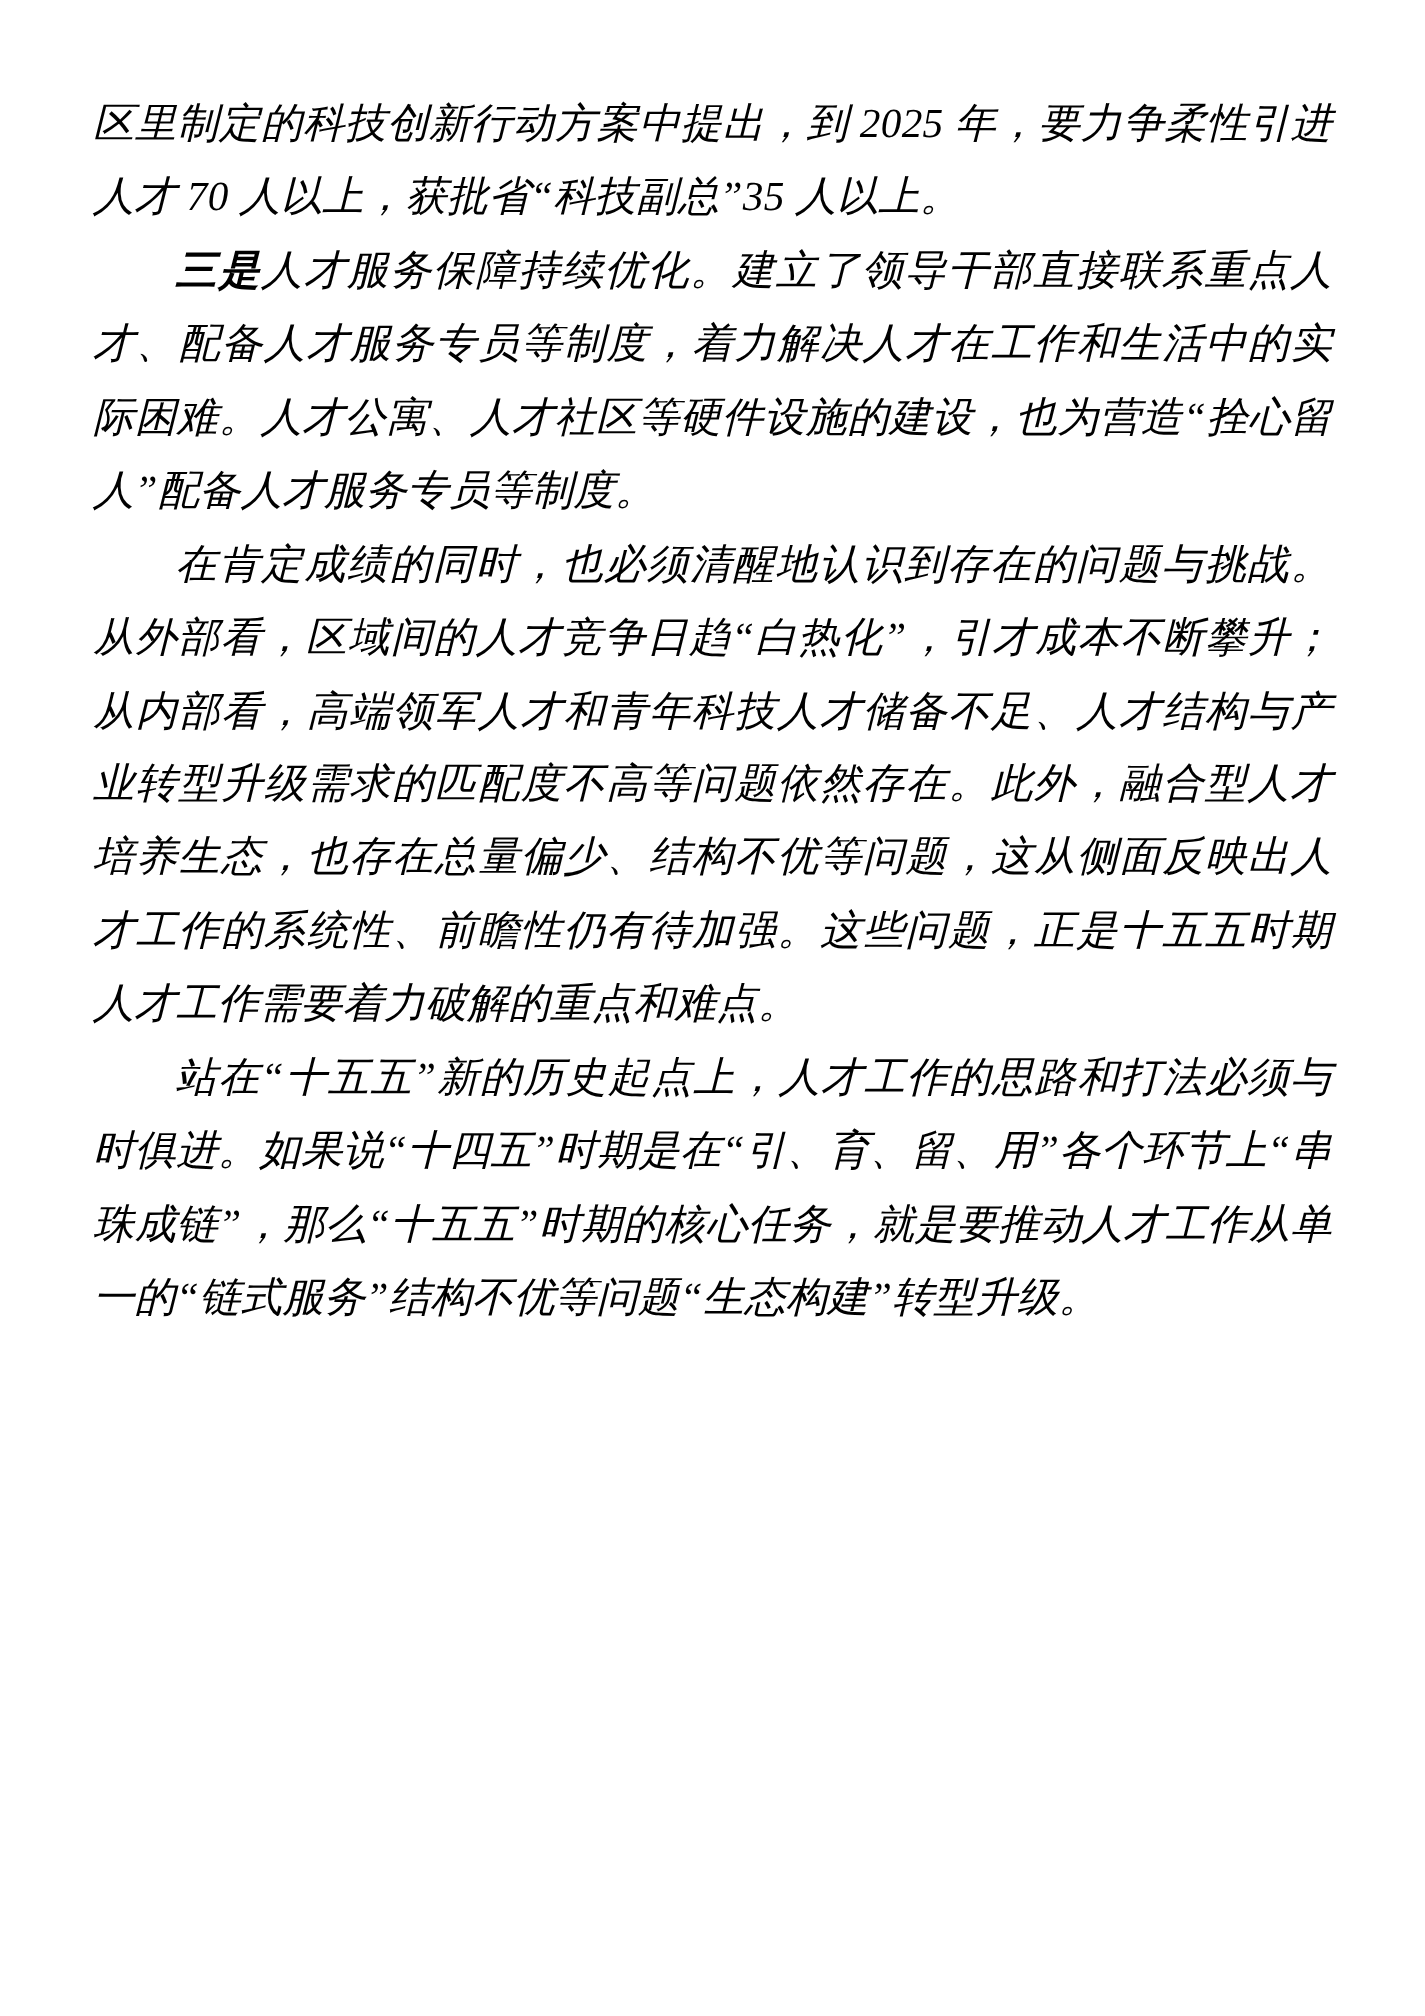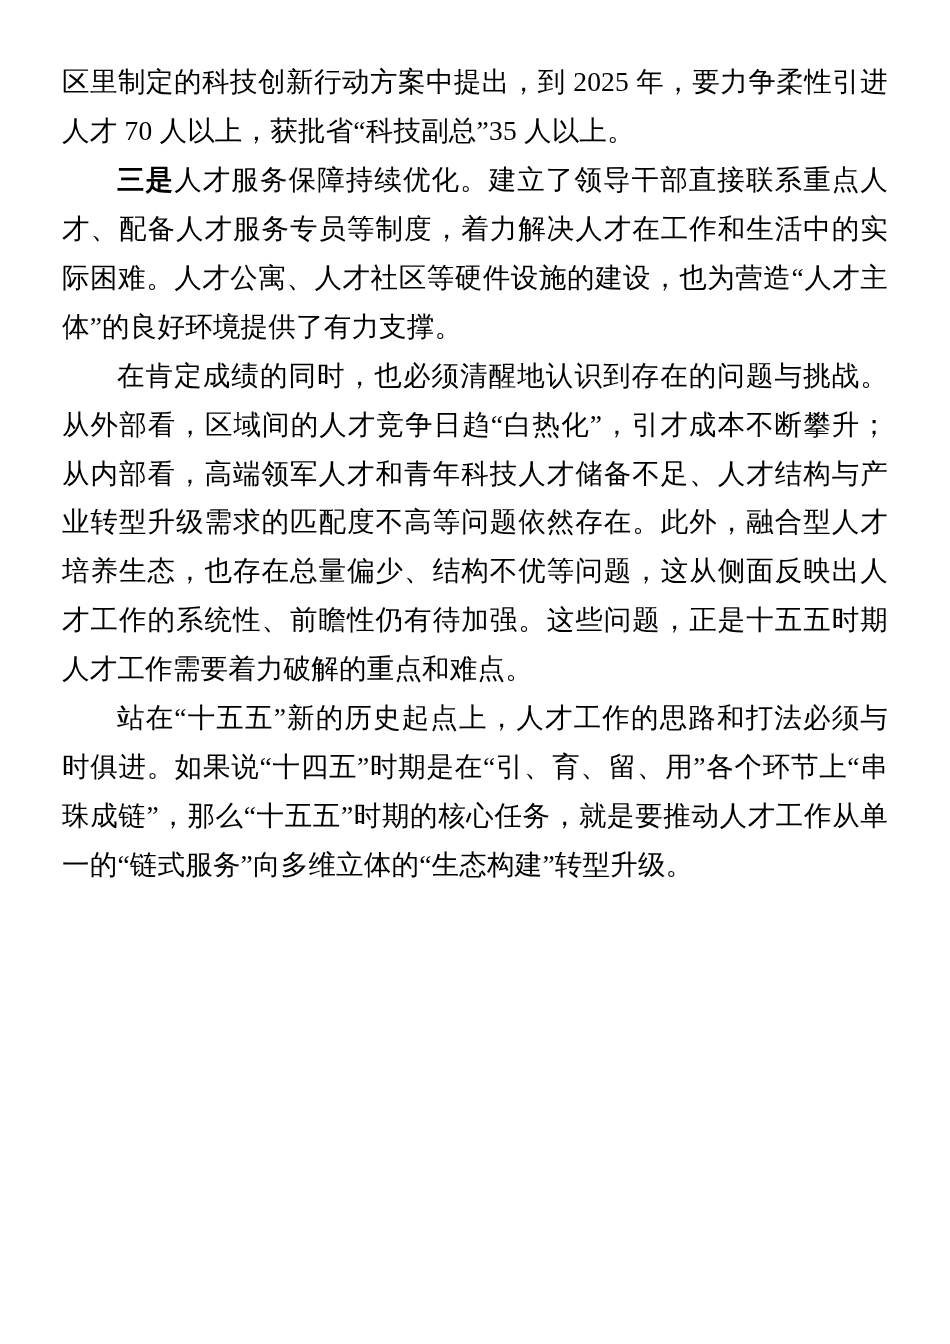--- a/index.html
+++ b/index.html
@@ -14,20 +14,21 @@
     color: #000000;
     overflow: hidden;
   }
   .page {
     position: relative;
     width: 950px;
     height: 1344px;
     background: #ffffff;
     box-sizing: border-box;
     padding: 58px 62px 40px 62px;
+    font-style: italic;
   }
   .doc-body {
     font-size: 27.5px;
     line-height: 1.78;
     letter-spacing: 0.2px;
     text-align: justify;
     text-justify: inter-ideograph;
   }
   p {
     margin: 0 0 0 0;
@@ -53,27 +54,27 @@
 <body>
 
 <div class="page">
   <div class="doc-body">
 
     <p class="para-noindent">
       <span>区里制定的科技创新行动方案中提出，到 2025 年，要力争柔性引进人才 70 人以上，获批省“科技副总”35 人以上。</span>
     </p>
 
     <p class="para">
-      <span class="bold">三是</span><span>人才服务保障持续优化。建立了领导干部直接联系重点人才、配备人才服务专员等制度，着力解决人才在工作和生活中的实际困难。人才公寓、人才社区等硬件设施的建设，也为营造“人才主体”的良好环境提供了有力支撑。</span>
+      <span class="bold">三是</span><span>人才服务保障持续优化。建立了领导干部直接联系重点人才、配备人才服务专员等制度，着力解决人才在工作和生活中的实际困难。人才公寓、人才社区等硬件设施的建设，也为营造“拴心留人”配备人才服务专员等制度。</span>
     </p>
 
     <p class="para">
       <span>在肯定成绩的同时，也必须清醒地认识到存在的问题与挑战。从外部看，区域间的人才竞争日趋“白热化”，引才成本不断攀升；从内部看，高端领军人才和青年科技人才储备不足、人才结构与产业转型升级需求的匹配度不高等问题依然存在。此外，融合型人才培养生态，也存在总量偏少、结构不优等问题，这从侧面反映出人才工作的系统性、前瞻性仍有待加强。这些问题，正是十五五时期人才工作需要着力破解的重点和难点。</span>
     </p>
 
 
     <p class="para">
-      <span>站在“十五五”新的历史起点上，人才工作的思路和打法必须与时俱进。如果说“十四五”时期是在“引、育、留、用”各个环节上“串珠成链”，那么“十五五”时期的核心任务，就是要推动人才工作从单一的“链式服务”向多维立体的“生态构建”转型升级。</span>
+      <span>站在“十五五”新的历史起点上，人才工作的思路和打法必须与时俱进。如果说“十四五”时期是在“引、育、留、用”各个环节上“串珠成链”，那么“十五五”时期的核心任务，就是要推动人才工作从单一的“链式服务”结构不优等问题“生态构建”转型升级。</span>
     </p>
 
 
   </div>
 </div>
 
 </body></html>

